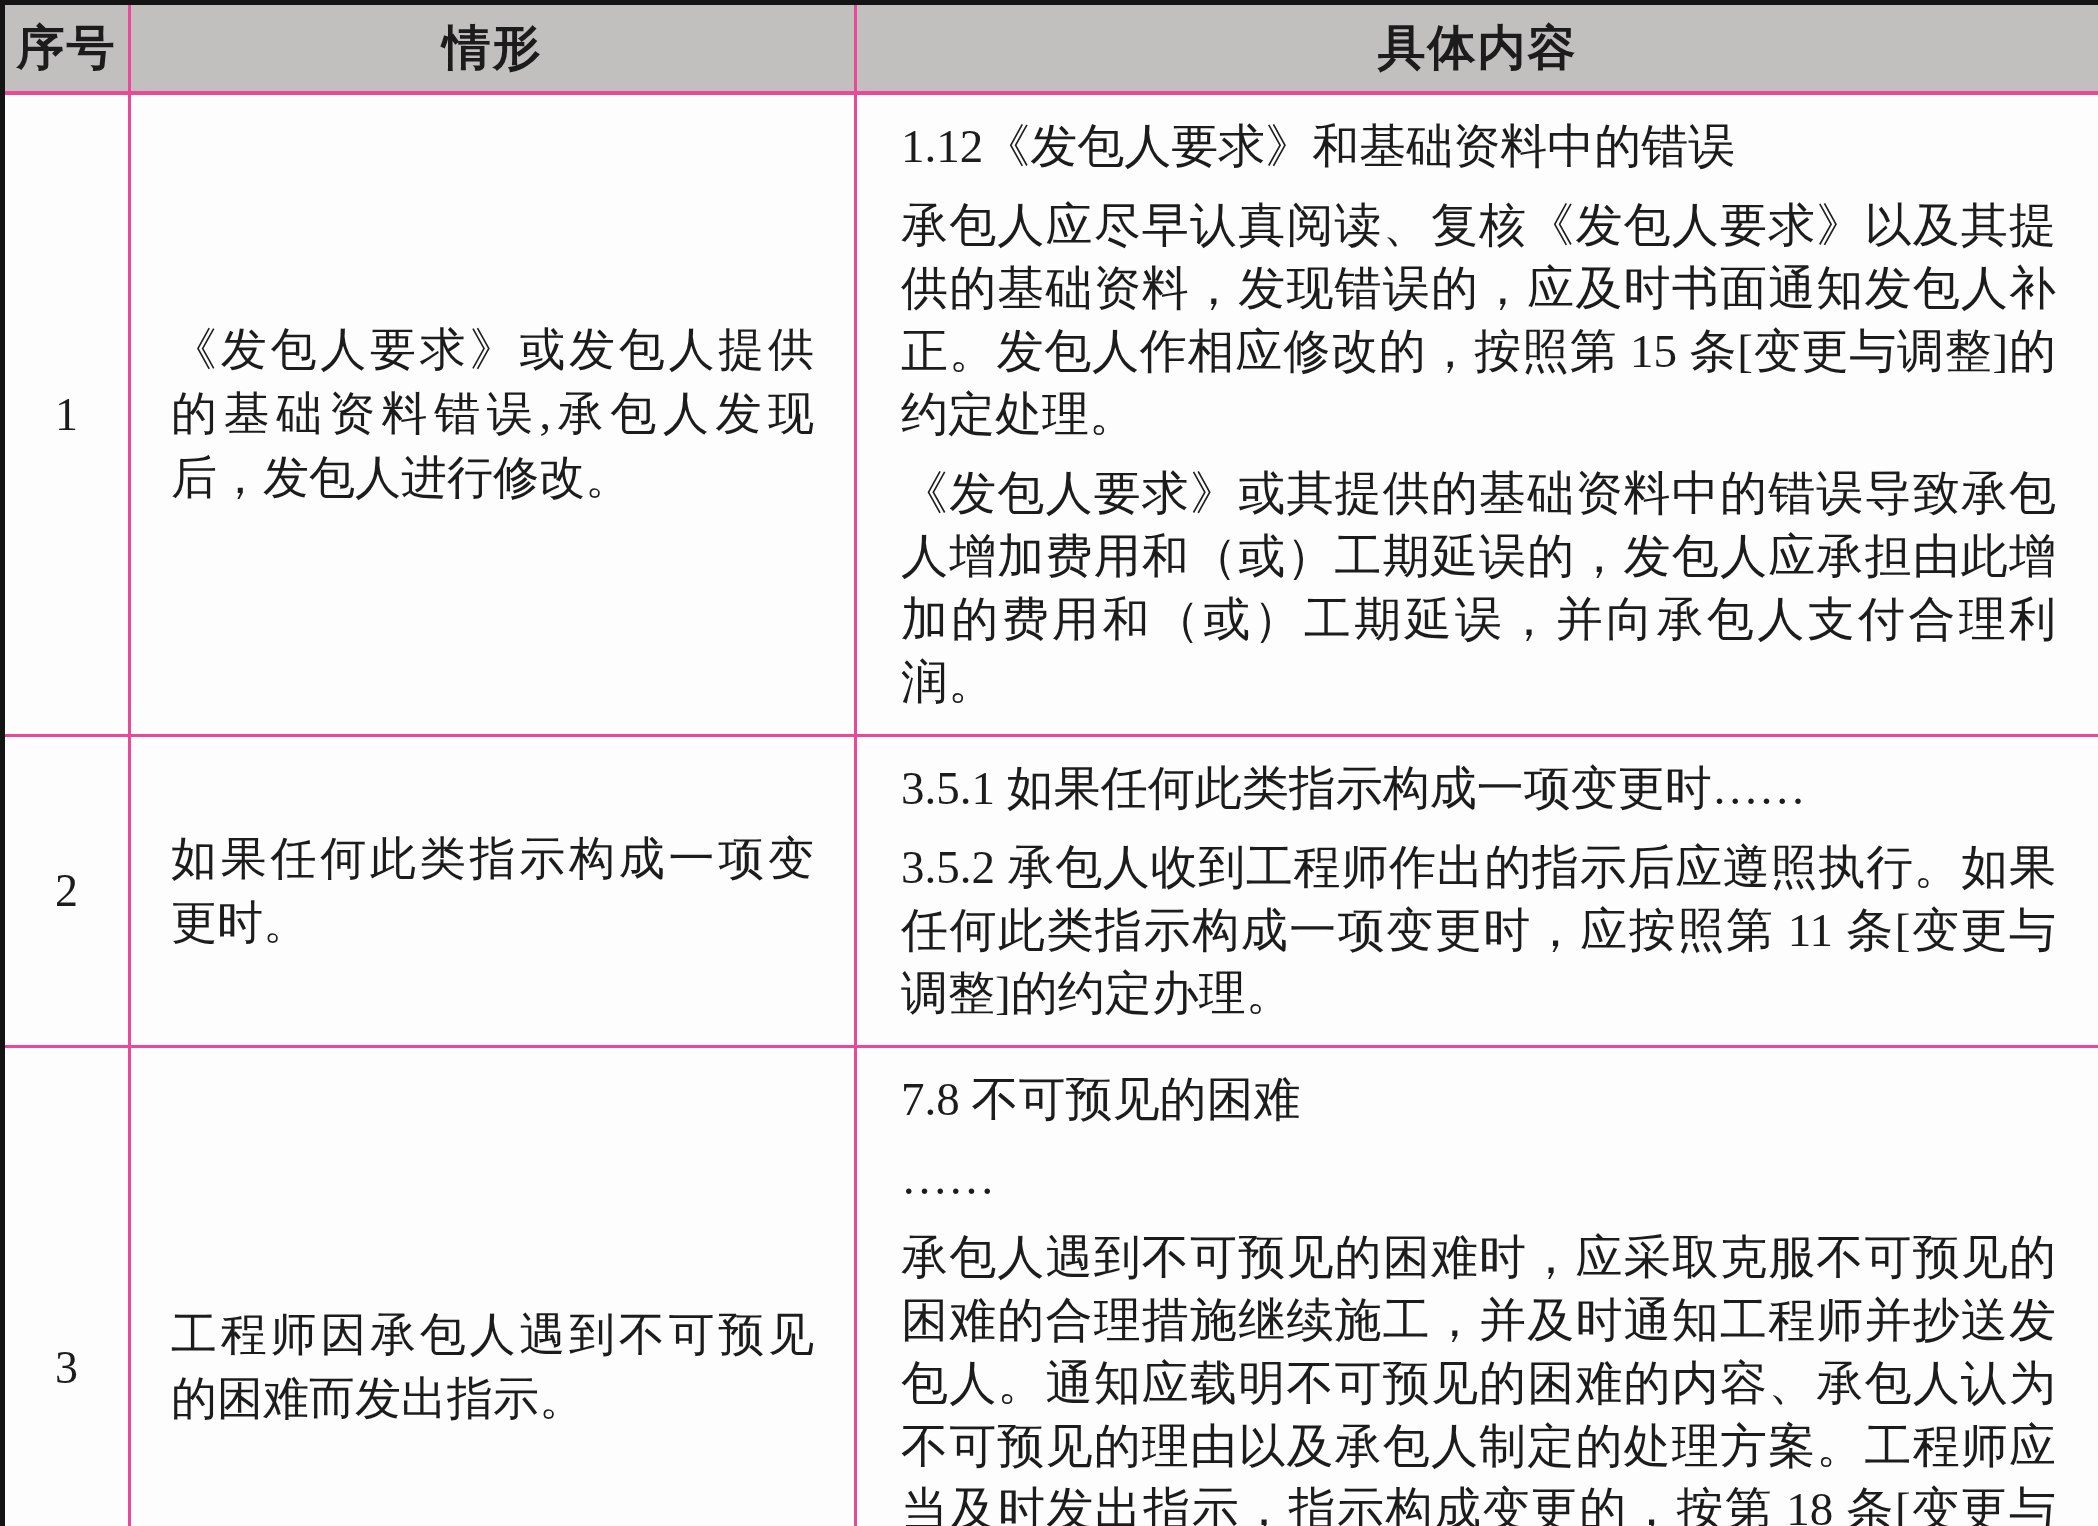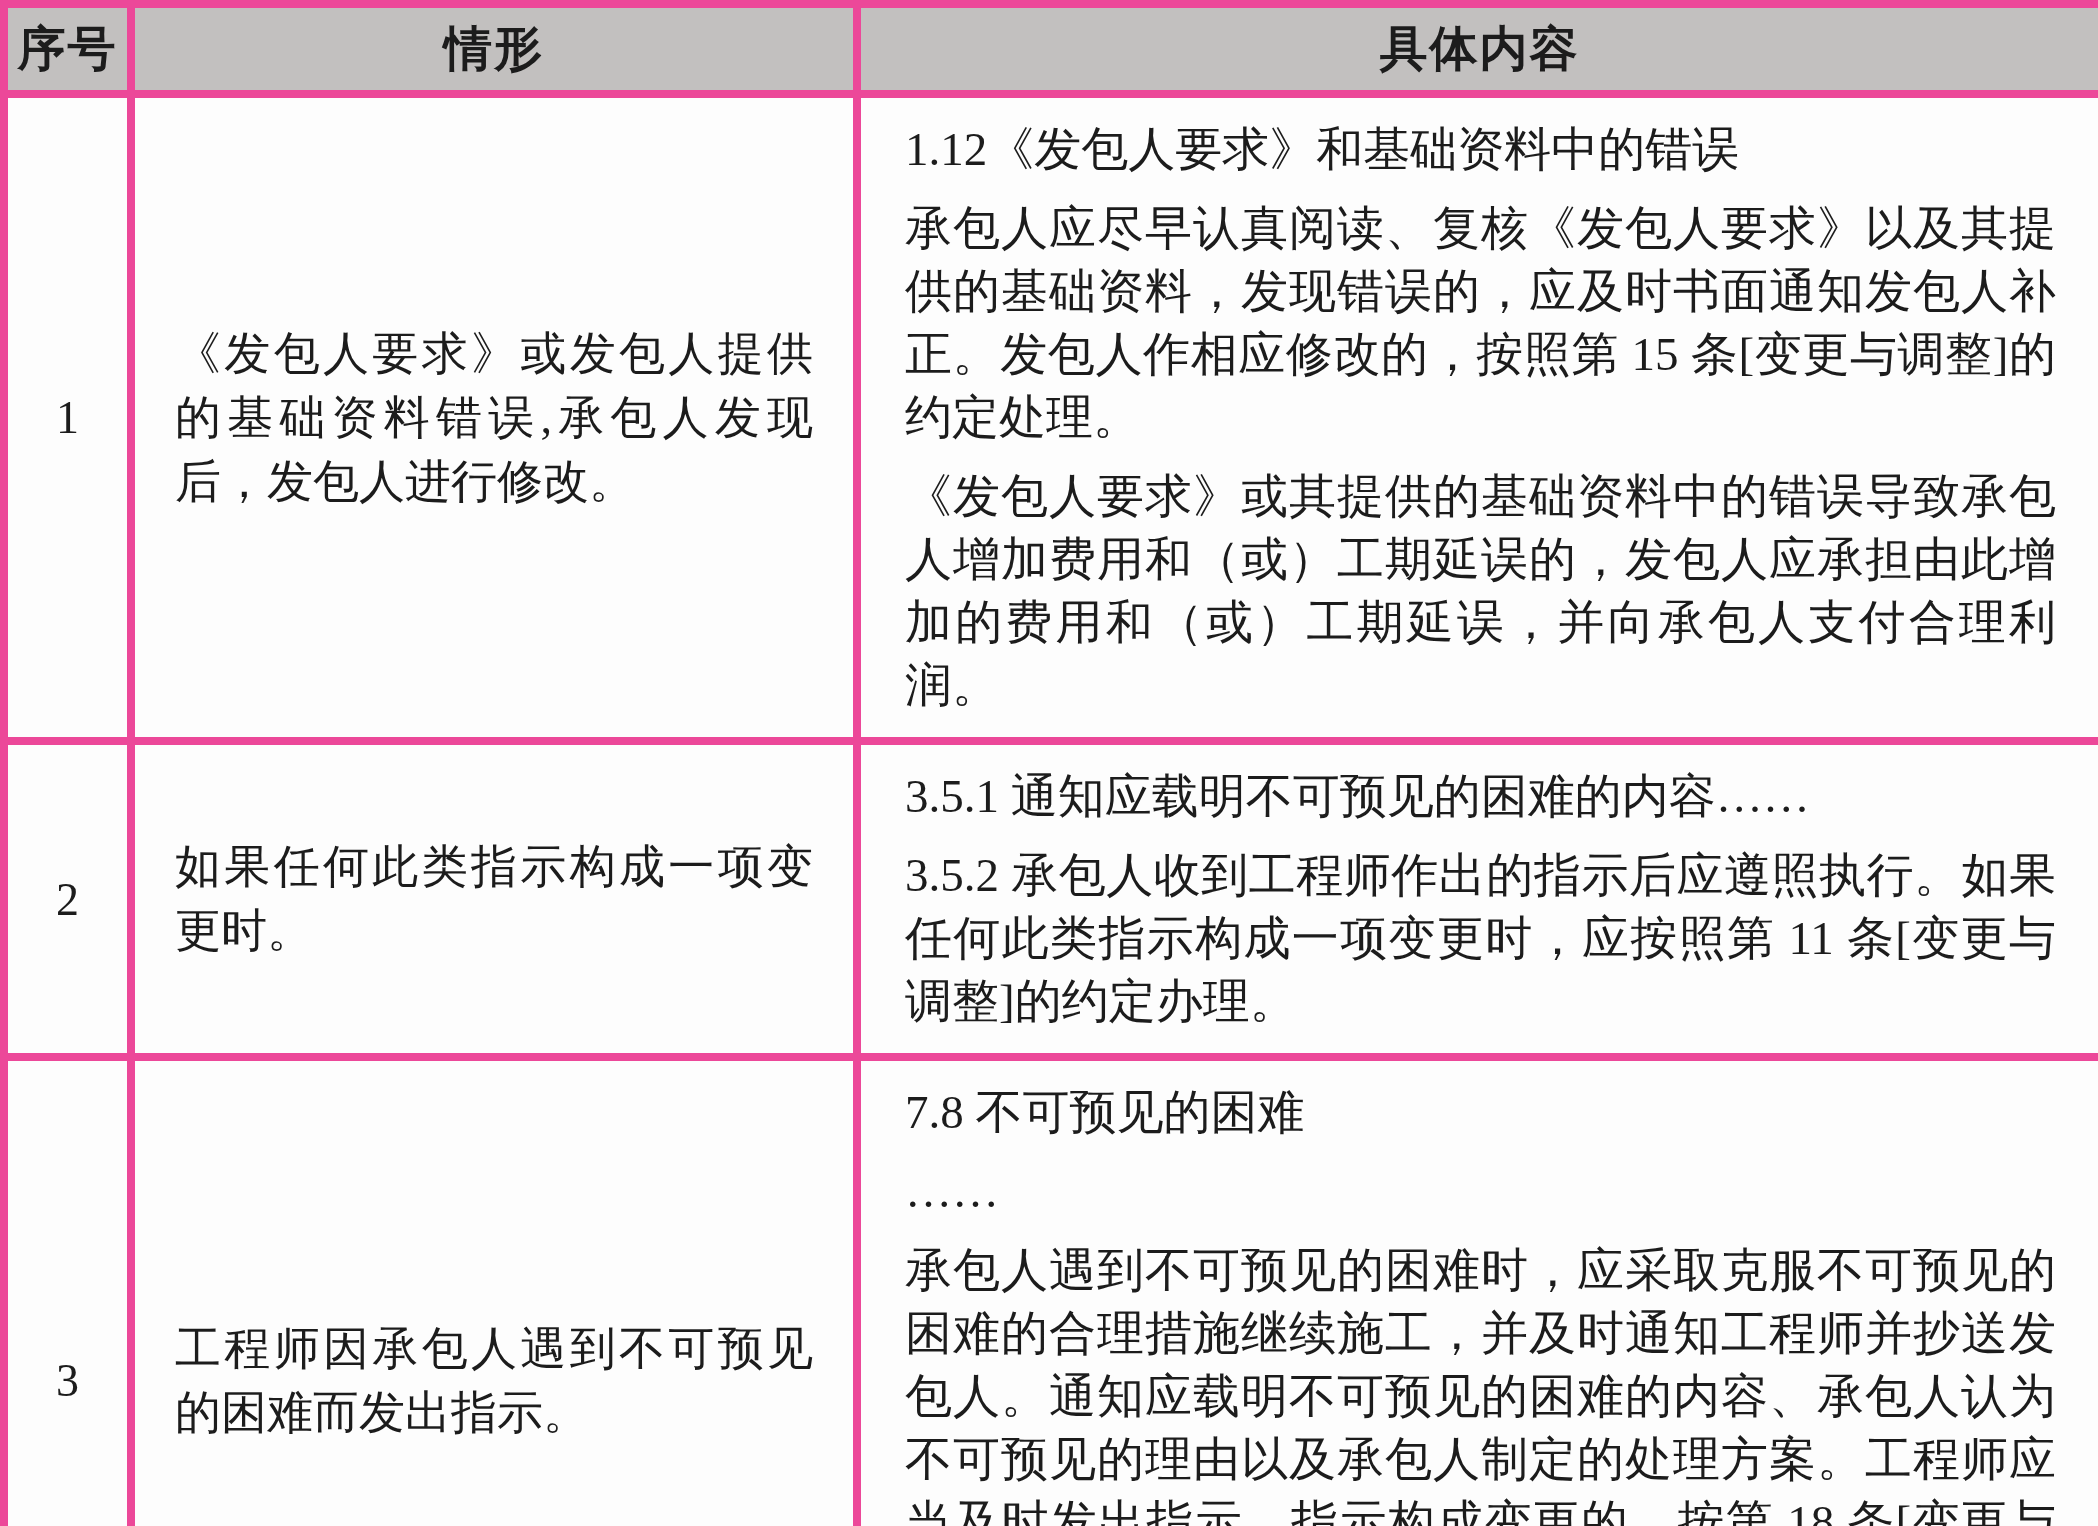--- a/index.html
+++ b/index.html
@@ -11,21 +11,21 @@
   }
   .doc-table {
     width: 2098px;
     height: 1526px;
     border-collapse: collapse;
     table-layout: fixed;
     background: #fdfdfd;
     border: 5px solid #141414;
   }
   .doc-table th, .doc-table td {
-    border: 8px solid #ec4899;
+    border: 3px solid #ec4899;
     box-sizing: border-box;
     overflow: hidden;
   }
   .doc-table thead th {
     background: #c2c0bf;
     font-size: 48px;
     font-weight: bold;
     text-align: center;
     vertical-align: middle;
     height: 90px;
@@ -84,21 +84,21 @@
       <td class="cell-cont">
         <p>1.12《发包人要求》和基础资料中的错误</p>
         <p>承包人应尽早认真阅读、复核《发包人要求》以及其提供的基础资料，发现错误的，应及时书面通知发包人补正。发包人作相应修改的，按照第 15 条[变更与调整]的约定处理。</p>
         <p>《发包人要求》或其提供的基础资料中的错误导致承包人增加费用和（或）工期延误的，发包人应承担由此增加的费用和（或）工期延误，并向承包人支付合理利润。</p>
       </td>
     </tr>
     <tr class="row-2">
       <td class="cell-num">2</td>
       <td class="cell-sit">如果任何此类指示构成一项变更时。</td>
       <td class="cell-cont">
-        <p>3.5.1 通知应载明不可预见的困难的内容……</p>
+        <p>3.5.1 如果任何此类指示构成一项变更时……</p>
         <p>3.5.2 承包人收到工程师作出的指示后应遵照执行。如果任何此类指示构成一项变更时，应按照第 11 条[变更与调整]的约定办理。</p>
       </td>
     </tr>
     <tr class="row-3">
       <td class="cell-num">3</td>
       <td class="cell-sit">工程师因承包人遇到不可预见的困难而发出指示。</td>
       <td class="cell-cont">
         <p>7.8 不可预见的困难</p>
         <p>……</p>
         <p>承包人遇到不可预见的困难时，应采取克服不可预见的困难的合理措施继续施工，并及时通知工程师并抄送发包人。通知应载明不可预见的困难的内容、承包人认为不可预见的理由以及承包人制定的处理方案。工程师应当及时发出指示，指示构成变更的，按第 18 条[变更与调整]约定执行。承包人因采取合理措施而增加的费用和（或）延误的工期由发包人承担。</p>

